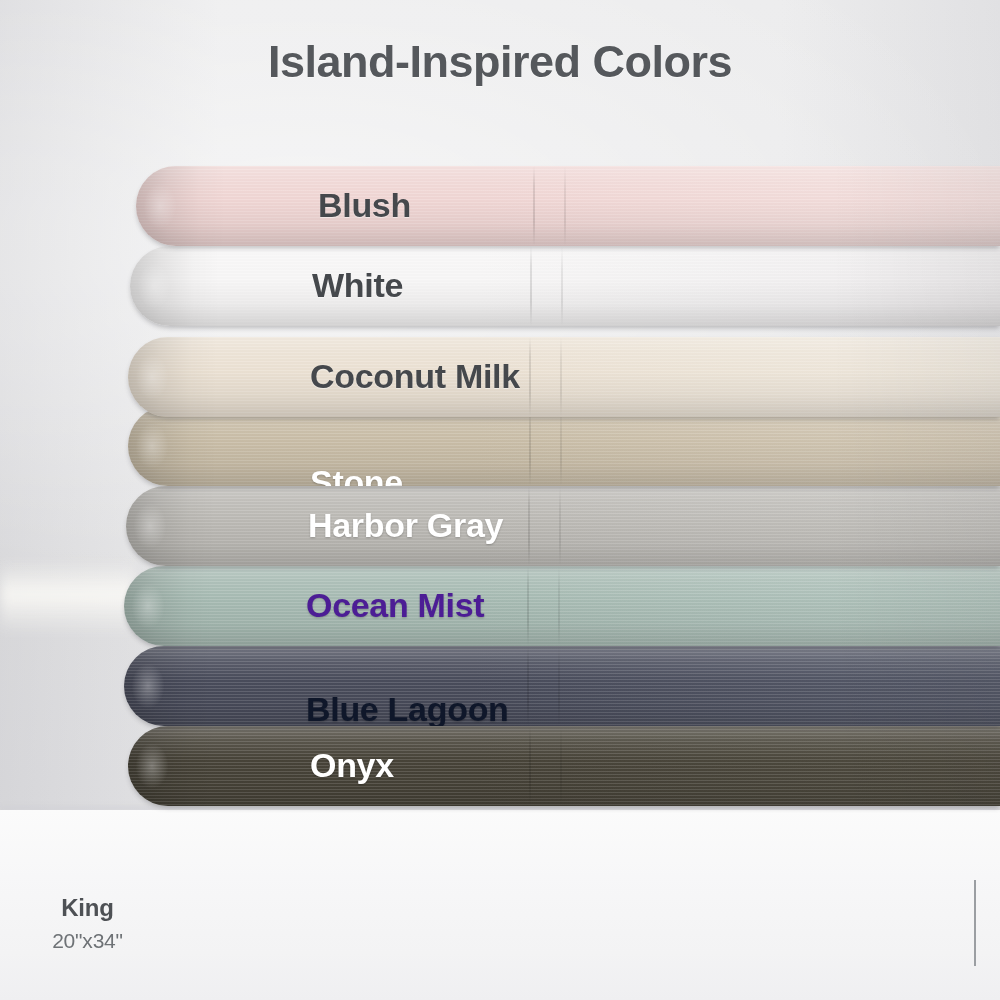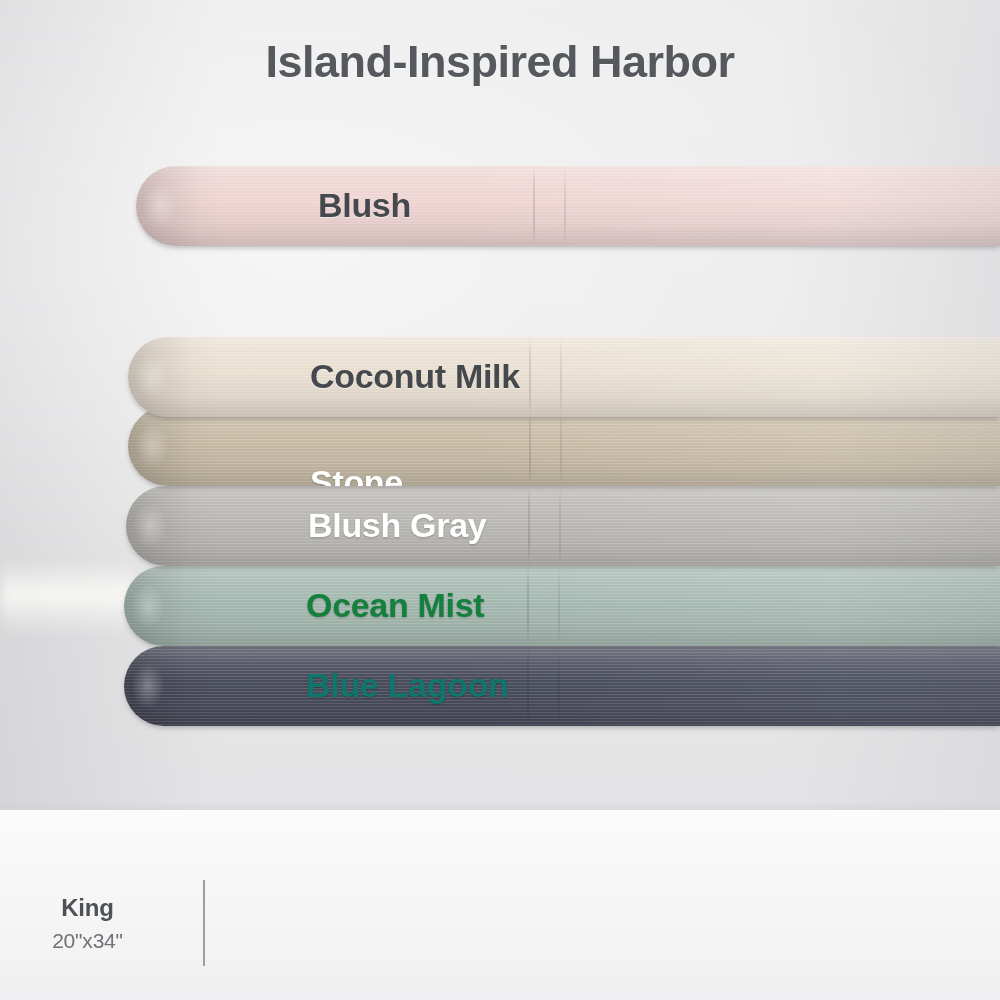--- a/index.html
+++ b/index.html
@@ -115,21 +115,21 @@
     font-size:34px;
     font-weight:600;
     letter-spacing:-.3px;
     white-space:nowrap;
     z-index:3;
   }
 
   
   #sizes {
     position:absolute; left:0; top:880px; width:100%;
-    display:flex; justify-content:flex-start; align-items:stretch; gap:4px;
+    display:flex; justify-content:space-between; align-items:stretch; gap:4px;
   }
   .size-block {
     width:175px; text-align:center;
     display:flex; flex-direction:column; justify-content:center;
   }
   .size-name {
     font-size:24px; font-weight:bold; color:#4e5155; letter-spacing:-.2px;
   }
   .size-dims {
     margin-top:7px;
@@ -145,34 +145,45 @@
 </head>
 <body>
 
 <div id="scene">
   <div id="wall-vignette"></div>
   <div id="wall-band"></div>
   <div id="table-edge"></div>
   <div id="table"></div>
 </div>
 
-<div id="title">Island-Inspired Harbor</div>
+<div id="title">Island-Inspired Colors</div>
 
 <div id="stack">
     <div class="band" style="top: 0px; left: 136px; z-index: 20;">
       <div class="fabric" style="background: linear-gradient(90deg, rgb(240, 214, 212) 0%, rgb(240, 214, 212) 40%, rgb(243, 223, 221) 100%);"></div>
       <div class="weave"></div>
       <div class="shade"></div>
       <div class="foldend"></div>
       <div class="foldend2"></div>
       <div class="stitch"></div>
       <div class="stitch2"></div>
       <div class="rightfade"></div>
       <div class="band-label" style="color: rgb(69, 72, 76); text-shadow: rgba(255, 255, 255, 0.45) 0px 1px 1px;">Blush</div>
     </div>
+    <div class="band" style="top: 80px; left: 130px; z-index: 19;">
+      <div class="fabric" style="background: linear-gradient(90deg, rgb(247, 246, 246) 0%, rgb(247, 246, 246) 40%, rgb(238, 236, 237) 100%);"></div>
+      <div class="weave"></div>
+      <div class="shade"></div>
+      <div class="foldend"></div>
+      <div class="foldend2"></div>
+      <div class="stitch"></div>
+      <div class="stitch2"></div>
+      <div class="rightfade"></div>
+      <div class="band-label" style="color: rgb(69, 72, 76); text-shadow: rgba(255, 255, 255, 0.45) 0px 1px 1px;">White</div>
+    </div>
     <div class="band" style="top: 160px; left: 128px; z-index: 18; margin-top: 11px;">
       <div class="fabric" style="background: linear-gradient(90deg, rgb(235, 225, 211) 0%, rgb(235, 225, 211) 40%, rgb(239, 232, 221) 100%);"></div>
       <div class="weave"></div>
       <div class="shade"></div>
       <div class="foldend"></div>
       <div class="foldend2"></div>
       <div class="stitch"></div>
       <div class="stitch2"></div>
       <div class="rightfade"></div>
       <div class="band-label" style="color: rgb(69, 72, 76); text-shadow: rgba(255, 255, 255, 0.45) 0px 1px 1px;">Coconut Milk</div>
@@ -190,43 +201,54 @@
     </div>
     <div class="band" style="top: 320px; left: 126px; z-index: 16;">
       <div class="fabric" style="background: linear-gradient(90deg, rgb(187, 185, 180) 0%, rgb(187, 185, 180) 40%, rgb(194, 192, 188) 100%);"></div>
       <div class="weave"></div>
       <div class="shade"></div>
       <div class="foldend"></div>
       <div class="foldend2"></div>
       <div class="stitch"></div>
       <div class="stitch2"></div>
       <div class="rightfade"></div>
-      <div class="band-label" style="color: rgb(255, 255, 255); text-shadow: rgba(0, 0, 0, 0.22) 0px 1px 2px;">Blush Gray</div>
+      <div class="band-label" style="color: rgb(255, 255, 255); text-shadow: rgba(0, 0, 0, 0.22) 0px 1px 2px;">Harbor Gray</div>
     </div>
     <div class="band" style="top: 400px; left: 124px; z-index: 15;">
       <div class="fabric" style="background: linear-gradient(90deg, rgb(166, 186, 178) 0%, rgb(166, 186, 178) 40%, rgb(176, 194, 187) 100%);"></div>
       <div class="weave"></div>
       <div class="shade"></div>
       <div class="foldend"></div>
       <div class="foldend2"></div>
       <div class="stitch"></div>
       <div class="stitch2"></div>
       <div class="rightfade"></div>
-      <div class="band-label" style="color: #15803d; text-shadow: rgba(0, 0, 0, 0.22) 0px 1px 2px;">Ocean Mist</div>
+      <div class="band-label" style="color: #4c1d95; text-shadow: rgba(0, 0, 0, 0.22) 0px 1px 2px;">Ocean Mist</div>
     </div>
     <div class="band" style="top: 480px; left: 124px; z-index: 14;">
       <div class="fabric" style="background: linear-gradient(90deg, rgb(73, 76, 91) 0%, rgb(73, 76, 91) 40%, rgb(86, 90, 105) 100%);"></div>
       <div class="weave"></div>
       <div class="shade"></div>
       <div class="foldend"></div>
       <div class="foldend2"></div>
       <div class="stitch"></div>
       <div class="stitch2"></div>
       <div class="rightfade"></div>
-      <div class="band-label" style="color: #0f766e; text-shadow: rgba(0, 0, 0, 0.22) 0px 1px 2px;">Blue Lagoon</div>
+      <div class="band-label" style="color: #0f172a; text-shadow: rgba(0, 0, 0, 0.22) 0px 1px 2px; margin-top: 24px;">Blue Lagoon</div>
+    </div>
+    <div class="band" style="top: 560px; left: 128px; z-index: 13;">
+      <div class="fabric" style="background: linear-gradient(90deg, rgb(71, 67, 56) 0%, rgb(71, 67, 56) 40%, rgb(78, 74, 63) 100%);"></div>
+      <div class="weave"></div>
+      <div class="shade"></div>
+      <div class="foldend"></div>
+      <div class="foldend2"></div>
+      <div class="stitch"></div>
+      <div class="stitch2"></div>
+      <div class="rightfade"></div>
+      <div class="band-label" style="color: rgb(255, 255, 255); text-shadow: rgba(0, 0, 0, 0.22) 0px 1px 2px;">Onyx</div>
     </div>
   </div>
 
 <div id="sizes">
   <div class="size-block">
     <div class="size-name">King</div>
     <div class="size-dims">20"x34"</div>
   </div>
   <div id="size-divider"></div>
 </div>

